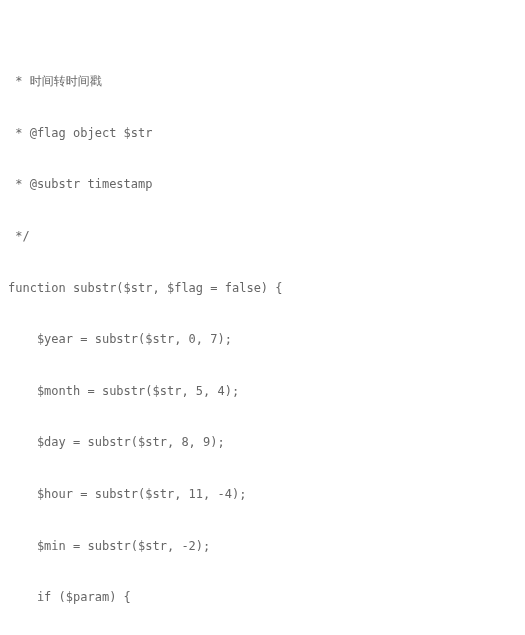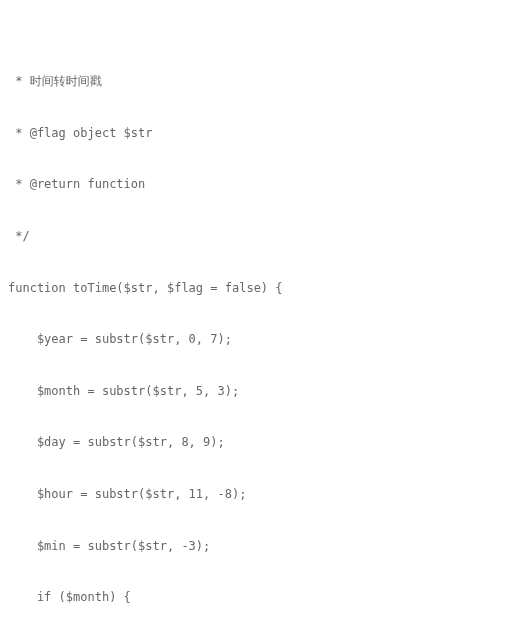--- a/index.html
+++ b/index.html
@@ -25,26 +25,26 @@
     margin-bottom: 18px;
   }
 </style>
 </head>
 <body>
 
 
 
 <span class="line"> * 时间转时间戳</span>
 <span class="line"> * @flag object $str</span>
-<span class="line"> * @return function</span>
+<span class="line"> * @substr timestamp</span>
 <span class="line"> */</span>
-<span class="line">function toTime($str, $flag = false) {</span>
+<span class="line">function substr($str, $flag = false) {</span>
 <span class="line">    $year = substr($str, 0, 7);</span>
-<span class="line">    $month = substr($str, 5, 3);</span>
+<span class="line">    $month = substr($str, 5, 4);</span>
 <span class="line">    $day = substr($str, 8, 9);</span>
-<span class="line">    $hour = substr($str, 11, -8);</span>
-<span class="line">    $min = substr($str, -3);</span>
-<span class="line">    if ($month) {</span>
+<span class="line">    $hour = substr($str, 11, -4);</span>
+<span class="line">    $min = substr($str, -2);</span>
+<span class="line">    if ($param) {</span>
 
 
 
 
 
 
 </body></html>

